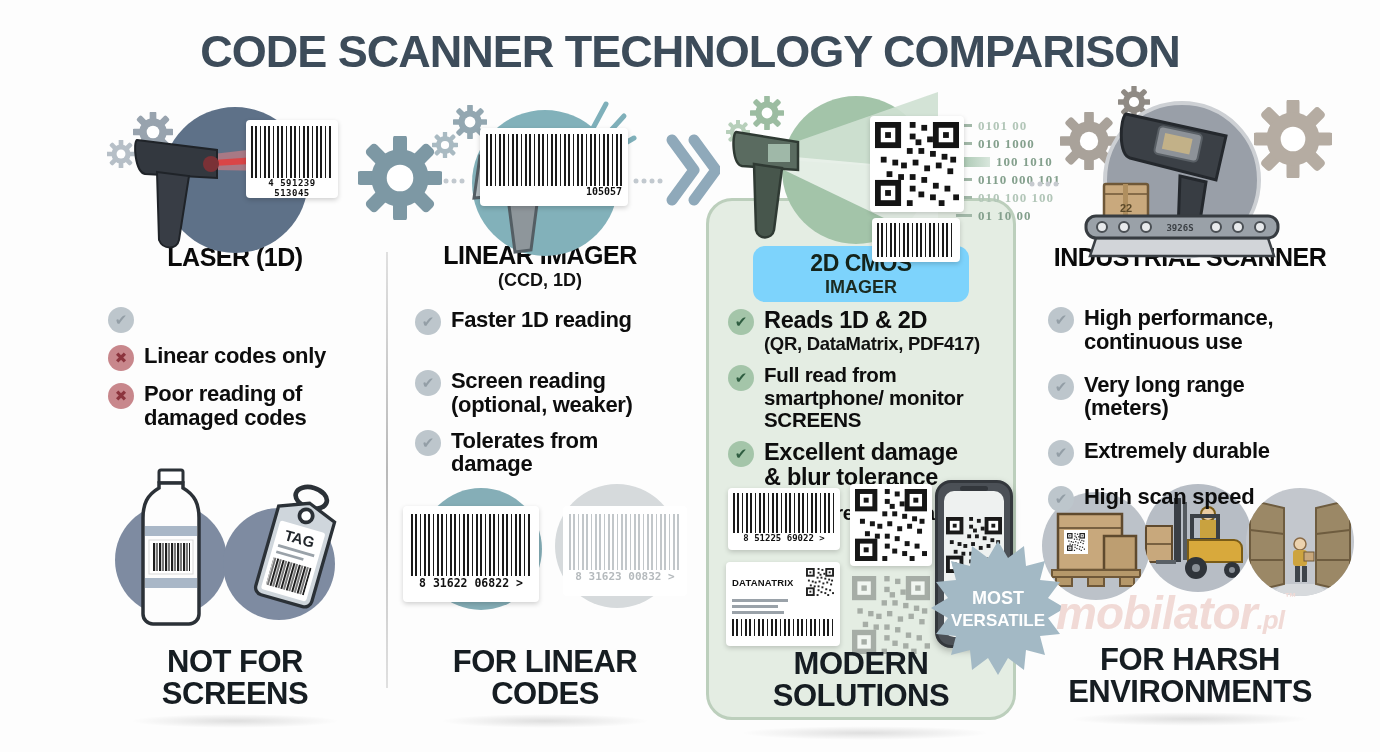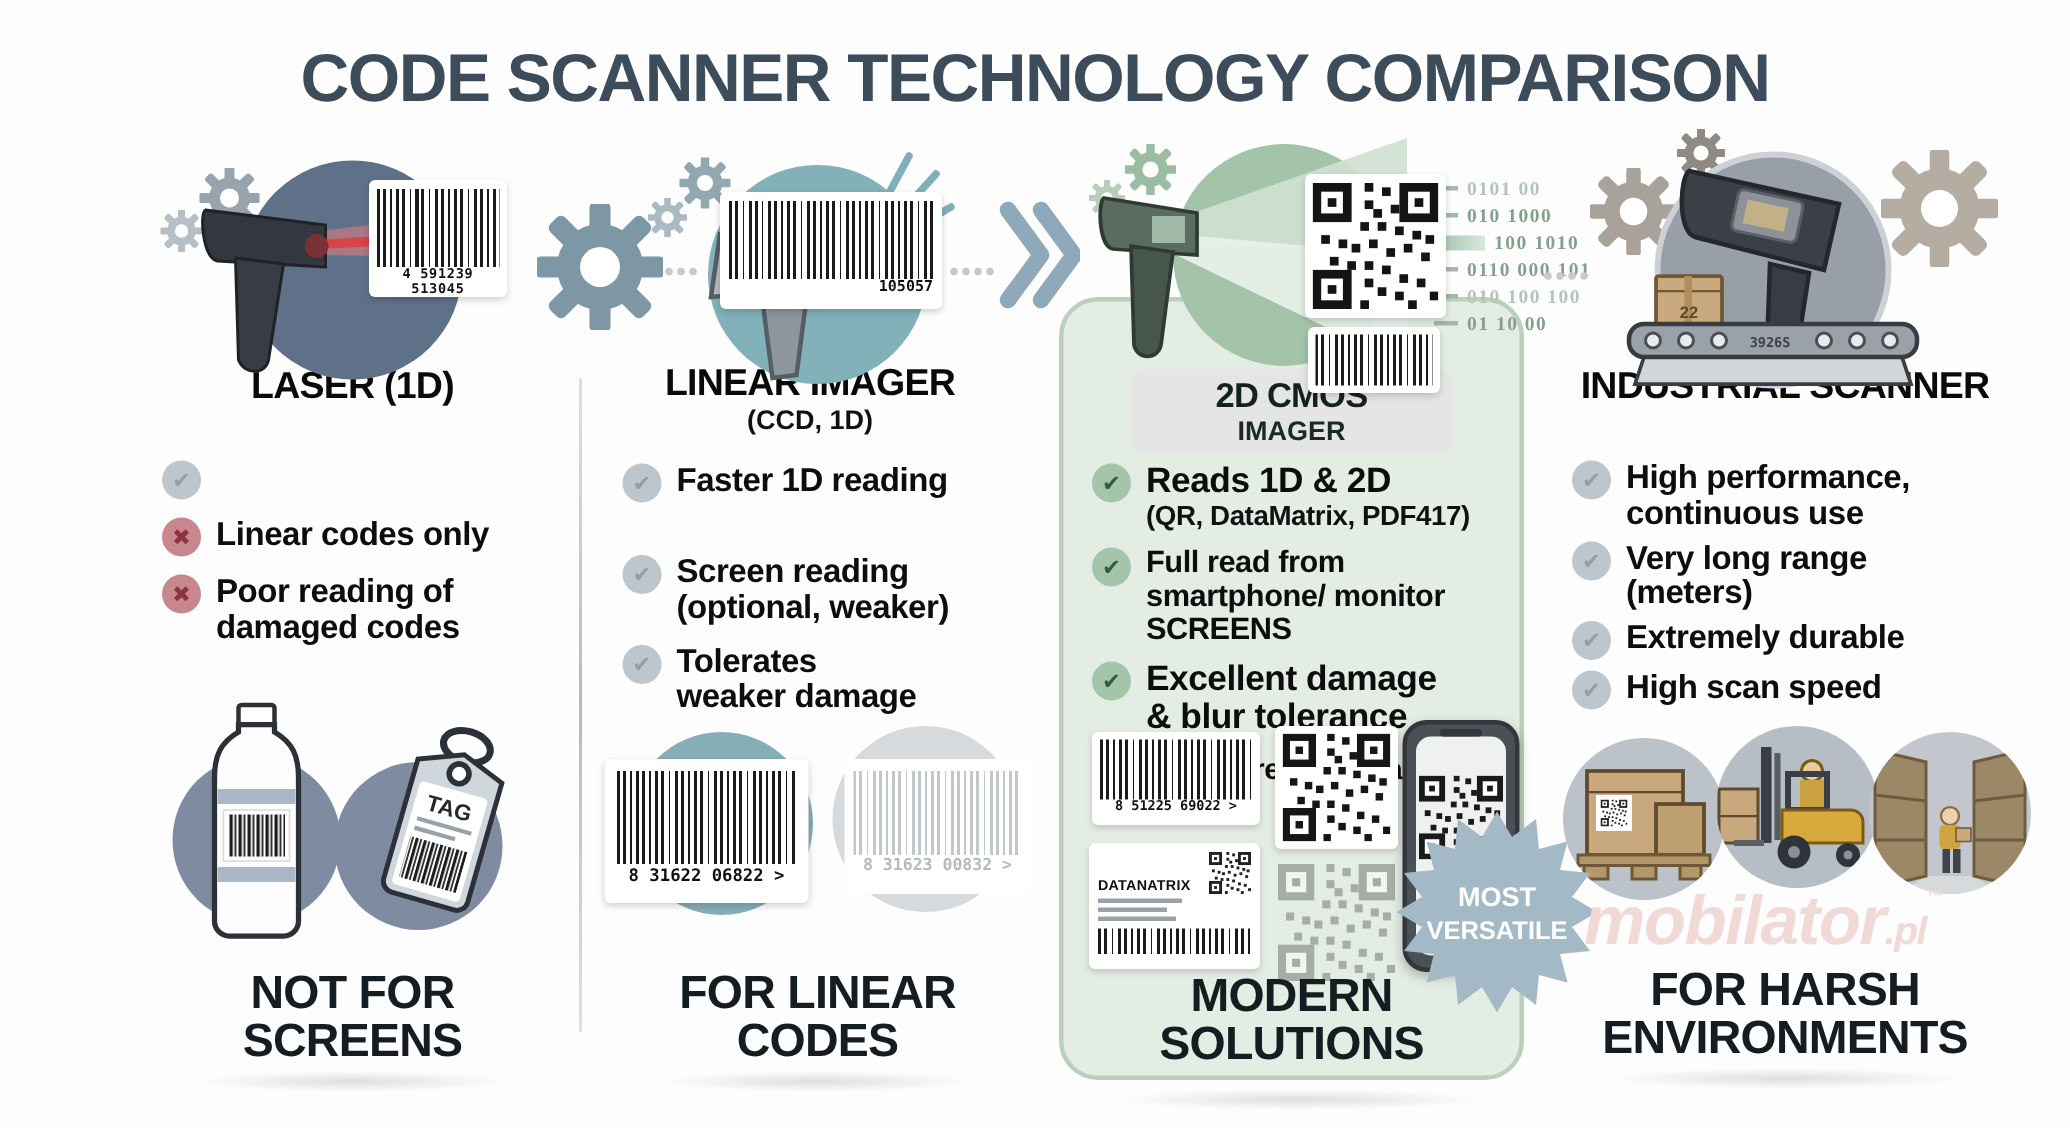--- a/index.html
+++ b/index.html
@@ -11,21 +11,21 @@
   .title{left:0;top:26px;width:100%;text-align:center;font-size:45px;font-weight:800;
          color:#3d4c5a;letter-spacing:-1px}
 
   
   .col-heading{text-align:center;font-weight:800;color:#0a0a0a;font-size:25px;letter-spacing:-0.5px;line-height:1.05}
   .col-subheading{text-align:center;font-weight:700;color:#111;font-size:18px}
 
   
   .panel{left:706px;top:198px;width:310px;height:522px;background:#e4ede3;
          border:3px solid #bccfbc;border-radius:26px;box-sizing:border-box;z-index:0}
-  .panel-head{left:753px;top:246px;width:216px;height:56px;background:#e5e5e5;border-radius:12px;
+  .panel-head{left:753px;top:246px;width:216px;height:56px;background:#7dd3fc;border-radius:12px;
               display:flex;flex-direction:column;align-items:center;justify-content:center;z-index:2}
   .panel-head .l1{font-size:23px;font-weight:800;color:#14231a;letter-spacing:-0.5px}
   .panel-head .l2{font-size:18px;font-weight:700;color:#1c2b21}
 
   
   .divider{left:386px;top:252px;width:2px;height:436px;
            background:linear-gradient(#e0e0e0,#b9b9b9,#e0e0e0);z-index:0}
 
   
   .features{display:flex;flex-direction:column;z-index:3}
@@ -259,21 +259,21 @@
     <div class="feature">
       <span class="ficon gray check"></span>
       <div class="ftext" style="width:220px">Faster 1D reading</div>
     </div>
     <div class="feature" style="margin-top:22px">
       <span class="ficon gray check"></span>
       <div class="ftext" style="width:200px">Screen reading (optional, weaker)</div>
     </div>
     <div class="feature">
       <span class="ficon gray check"></span>
-      <div class="ftext" style="width:170px">Tolerates weaker damage</div>
+      <div class="ftext" style="width:170px">Tolerates from damage</div>
     </div>
   </div>
 
   <div class="abs" style="left:395px;top:478px;width:300px;height:152px;z-index:2">
     <div class="abs circle" style="left:25px;top:10px;width:122px;height:122px;background:#85aeb7"></div>
     <div class="abs card" style="left:8px;top:28px;width:136px;height:96px;padding:8px 8px 2px">
       <div class="bars" style="height:62px"></div>
       <div class="bnum" style="font-size:11.5px">8 31622 06822 &gt;</div>
     </div>
     <div class="abs circle" style="left:160px;top:6px;width:124px;height:124px;background:#d6dadc"></div>
@@ -362,21 +362,21 @@
     <div class="abs card" style="left:8px;top:8px;width:112px;height:62px;padding:5px 5px 5px">
       <div class="bars" style="height:40px"></div>
       <div class="bnum" style="font-size:9px">8 51225 69022 &gt;</div>
     </div>
     <div class="abs card" style="left:130px;top:4px;width:82px;height:82px;padding:5px">
       <svg width="72" height="72" viewBox="0 0 29 29" style="color:#161616">
           <use href="#qr"></use>
         </svg>
     </div>
     <div class="abs card" style="left:6px;top:82px;width:114px;height:84px;padding:6px">
-      <div style="display:flex;justify-content:space-between;align-items:flex-end">
+      <div style="display:flex;justify-content:space-between;align-items:center">
         <span style="font-size:9.5px;font-weight:800;letter-spacing:0.2px">DATANATRIX</span>
         <svg width="28" height="28" viewBox="0 0 29 29" style="color:#222">
             <use href="#qr"></use>
           </svg>
       </div>
       <div style="width:56px;height:3px;background:#9aa2a9;margin:3px 0"></div>
       <div style="width:46px;height:3px;background:#9aa2a9;margin:3px 0"></div>
       <div style="width:52px;height:3px;background:#9aa2a9;margin:3px 0 5px"></div>
       <div class="bars" style="height:17px"></div>
     </div>
@@ -432,21 +432,21 @@
       <circle cx="94" cy="143" r="5" fill="#e8eaec" stroke="#4a4f54" stroke-width="2"></circle>
       <circle cx="116" cy="143" r="5" fill="#e8eaec" stroke="#4a4f54" stroke-width="2"></circle>
       <circle cx="186" cy="143" r="5" fill="#e8eaec" stroke="#4a4f54" stroke-width="2"></circle>
       <circle cx="208" cy="143" r="5" fill="#e8eaec" stroke="#4a4f54" stroke-width="2"></circle>
       <circle cx="230" cy="143" r="5" fill="#e8eaec" stroke="#4a4f54" stroke-width="2"></circle>
     </g>
     <text x="150" y="147" text-anchor="middle" font-family="DejaVu Sans Mono, monospace" font-size="9" font-weight="700" fill="#3c4146">3926S</text>
   </svg>
   <div class="abs col-heading" style="left:1030px;top:244px;width:320px">INDUSTRIAL SCANNER</div>
 
-  <div class="abs features" style="left:1048px;top:306px;width:285px;gap:6px">
+  <div class="abs features" style="left:1048px;top:306px;width:285px;gap:19px">
     <div class="feature">
       <span class="ficon gray check"></span>
       <div class="ftext" style="width:230px">High performance, continuous use</div>
     </div>
     <div class="feature">
       <span class="ficon gray check"></span>
       <div class="ftext" style="width:180px">Very long range (meters)</div>
     </div>
     <div class="feature">
       <span class="ficon gray check"></span>

